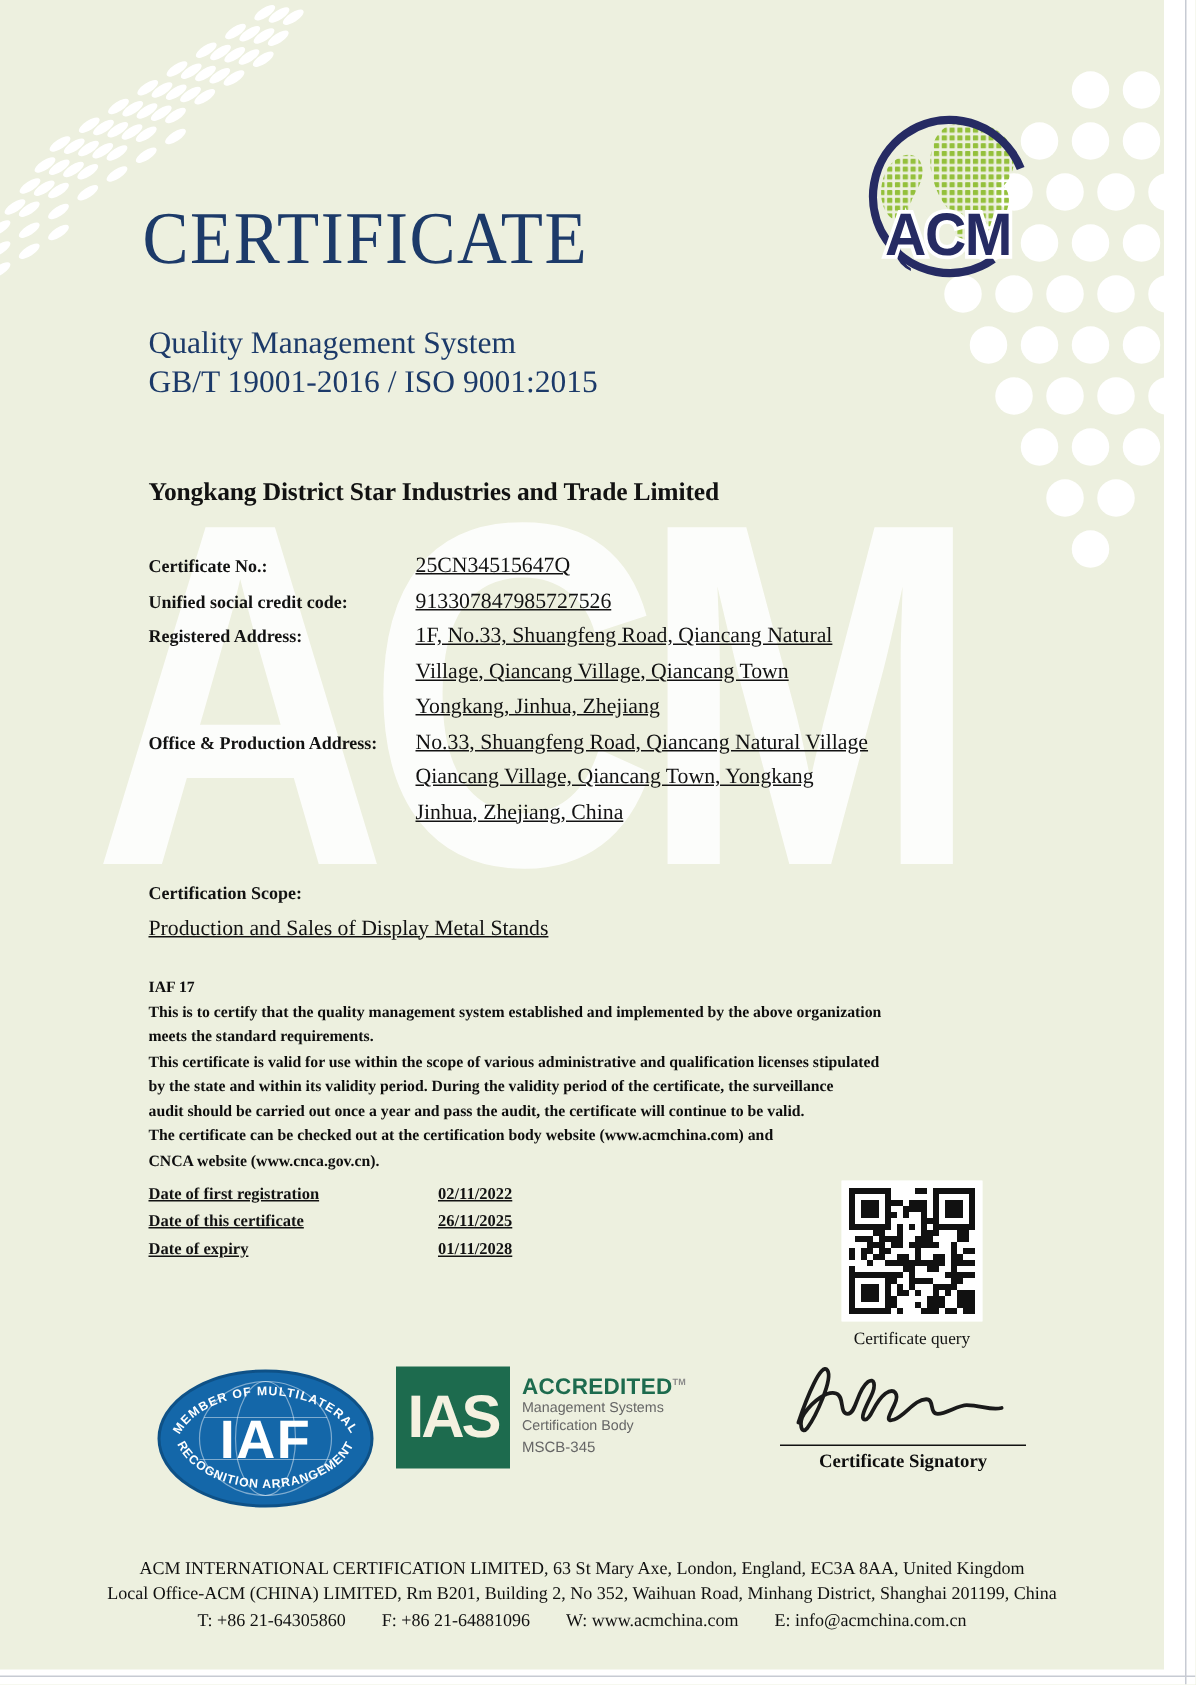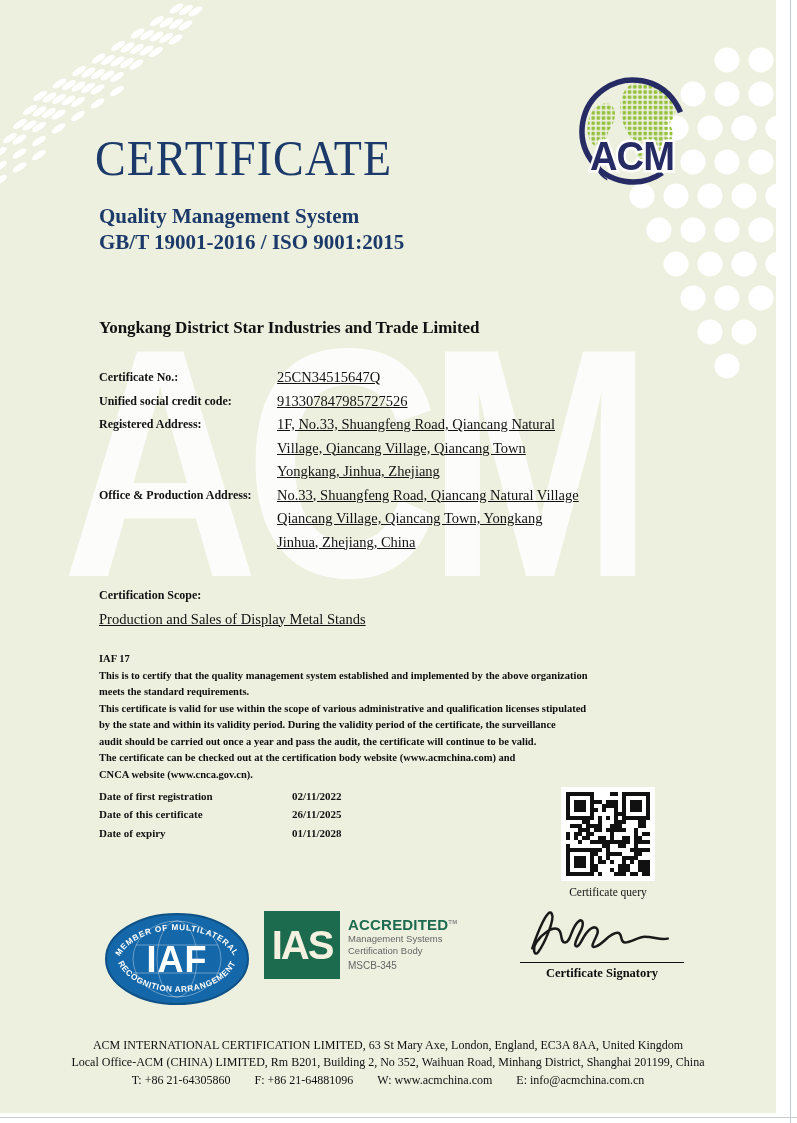--- a/index.html
+++ b/index.html
@@ -26,33 +26,33 @@
     transform:scaleY(1.2);transform-origin:top left;white-space:nowrap;
   }
 
   .z{position:absolute;z-index:2;}
 
   .acm-logo{left:570px;top:74px;}
   .title{
     left:95px;top:130px;font-size:46px;color:#1c3a69;letter-spacing:1px;
     transform:scaleY(1.08);transform-origin:top left;white-space:nowrap;
   }
-  .subtitle{left:99px;top:204px;font-size:21px;font-weight:bold;color:#1c3a69;line-height:25.5px;white-space:nowrap;}
+  .subtitle{left:99px;top:216px;font-size:21px;font-weight:normal;color:#1c3a69;line-height:25.5px;white-space:nowrap;}
   .company{left:99px;top:318px;font-size:17px;font-weight:bold;letter-spacing:-0.1px;white-space:nowrap;}
 
   .details{left:99px;top:366px;width:600px;}
   .d-row{display:flex;align-items:flex-start;}
   .d-label{width:178px;flex:none;font-size:12px;font-weight:bold;line-height:23.5px;}
   .d-value{font-size:14.5px;line-height:23.5px;text-decoration:underline;}
   .scope-row{margin-top:30px;flex-direction:column;}
 
   .statement{left:99px;top:651px;width:640px;font-size:10.5px;font-weight:bold;line-height:16.5px;color:#0e0e0e;}
 
   .dates{left:99px;top:787px;}
-  .date-row{display:flex;font-size:11px;font-weight:bold;line-height:18.3px;}
+  .date-row{display:flex;font-size:11px;font-weight:bold;line-height:18.3px;text-decoration:underline;}
   .date-label{width:193px;flex:none;}
 
   .qr-block{left:556px;top:787px;width:104px;text-align:center;}
   .qr-box{display:inline-block;background:#ffffff;line-height:0;}
   .qr-caption{font-size:11.5px;margin-top:1px;color:#121212;}
 
   .iaf-logo{left:104px;top:912px;}
 
   .ias-block{left:264px;top:911px;display:flex;align-items:flex-start;}
   .ias-square{

